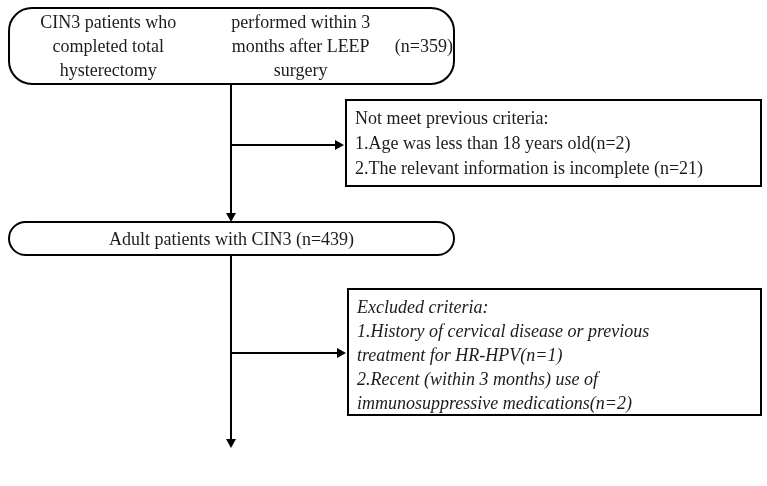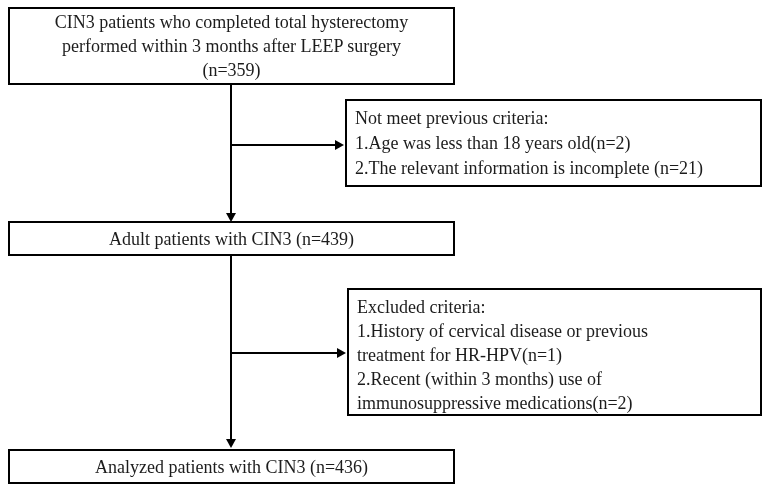--- a/index.html
+++ b/index.html
@@ -13,32 +13,33 @@
   .stage { position: relative; width: 767px; height: 486px; background: #ffffff; }
 
   .fbox {
     position: absolute;
     border: 2px solid #000000;
     background: #ffffff;
     font-size: 18px;
   }
   .center-box {
     display: flex;
-    flex-direction: column;
+    flex-direction: row;
     align-items: center;
     justify-content: center;
     text-align: center;
     line-height: 24px;
+    border-radius: 24px;
   }
   .side-box {
     text-align: left;
     padding: 5px 10px 4px 8px;
   }
   .side-box .ln { line-height: 25px; white-space: nowrap; }
-  #sidebox-excluded .ln { line-height: 24px; }
+  #sidebox-excluded .ln { line-height: 24px; font-style: italic; }
 
   .vline { position: absolute; width: 2px; background: #000000; }
   .hline { position: absolute; height: 2px; background: #000000; }
 
   .arrow-down {
     position: absolute; width: 0; height: 0;
     border-left: 5px solid transparent;
     border-right: 5px solid transparent;
     border-top: 9px solid #000000;
   }
@@ -83,17 +84,14 @@
   <div class="arrow-right" style="left:337px; top:348px;"></div>
 
   <div class="fbox side-box" id="sidebox-excluded" style="left:347px; top:288px; width:415px; height:128px;">
     <div class="ln">Excluded criteria:</div>
     <div class="ln">1.History of cervical disease or previous</div>
     <div class="ln">treatment for HR-HPV(n=1)</div>
     <div class="ln">2.Recent (within 3 months) use of</div>
     <div class="ln">immunosuppressive medications(n=2)</div>
   </div>
 
-  <div class="fbox center-box" style="left:8px; top:449px; width:447px; height:35px;">
-    <div>Analyzed patients with CIN3 (n=436)</div>
-  </div>
 
 </div>
 
 </body></html>

